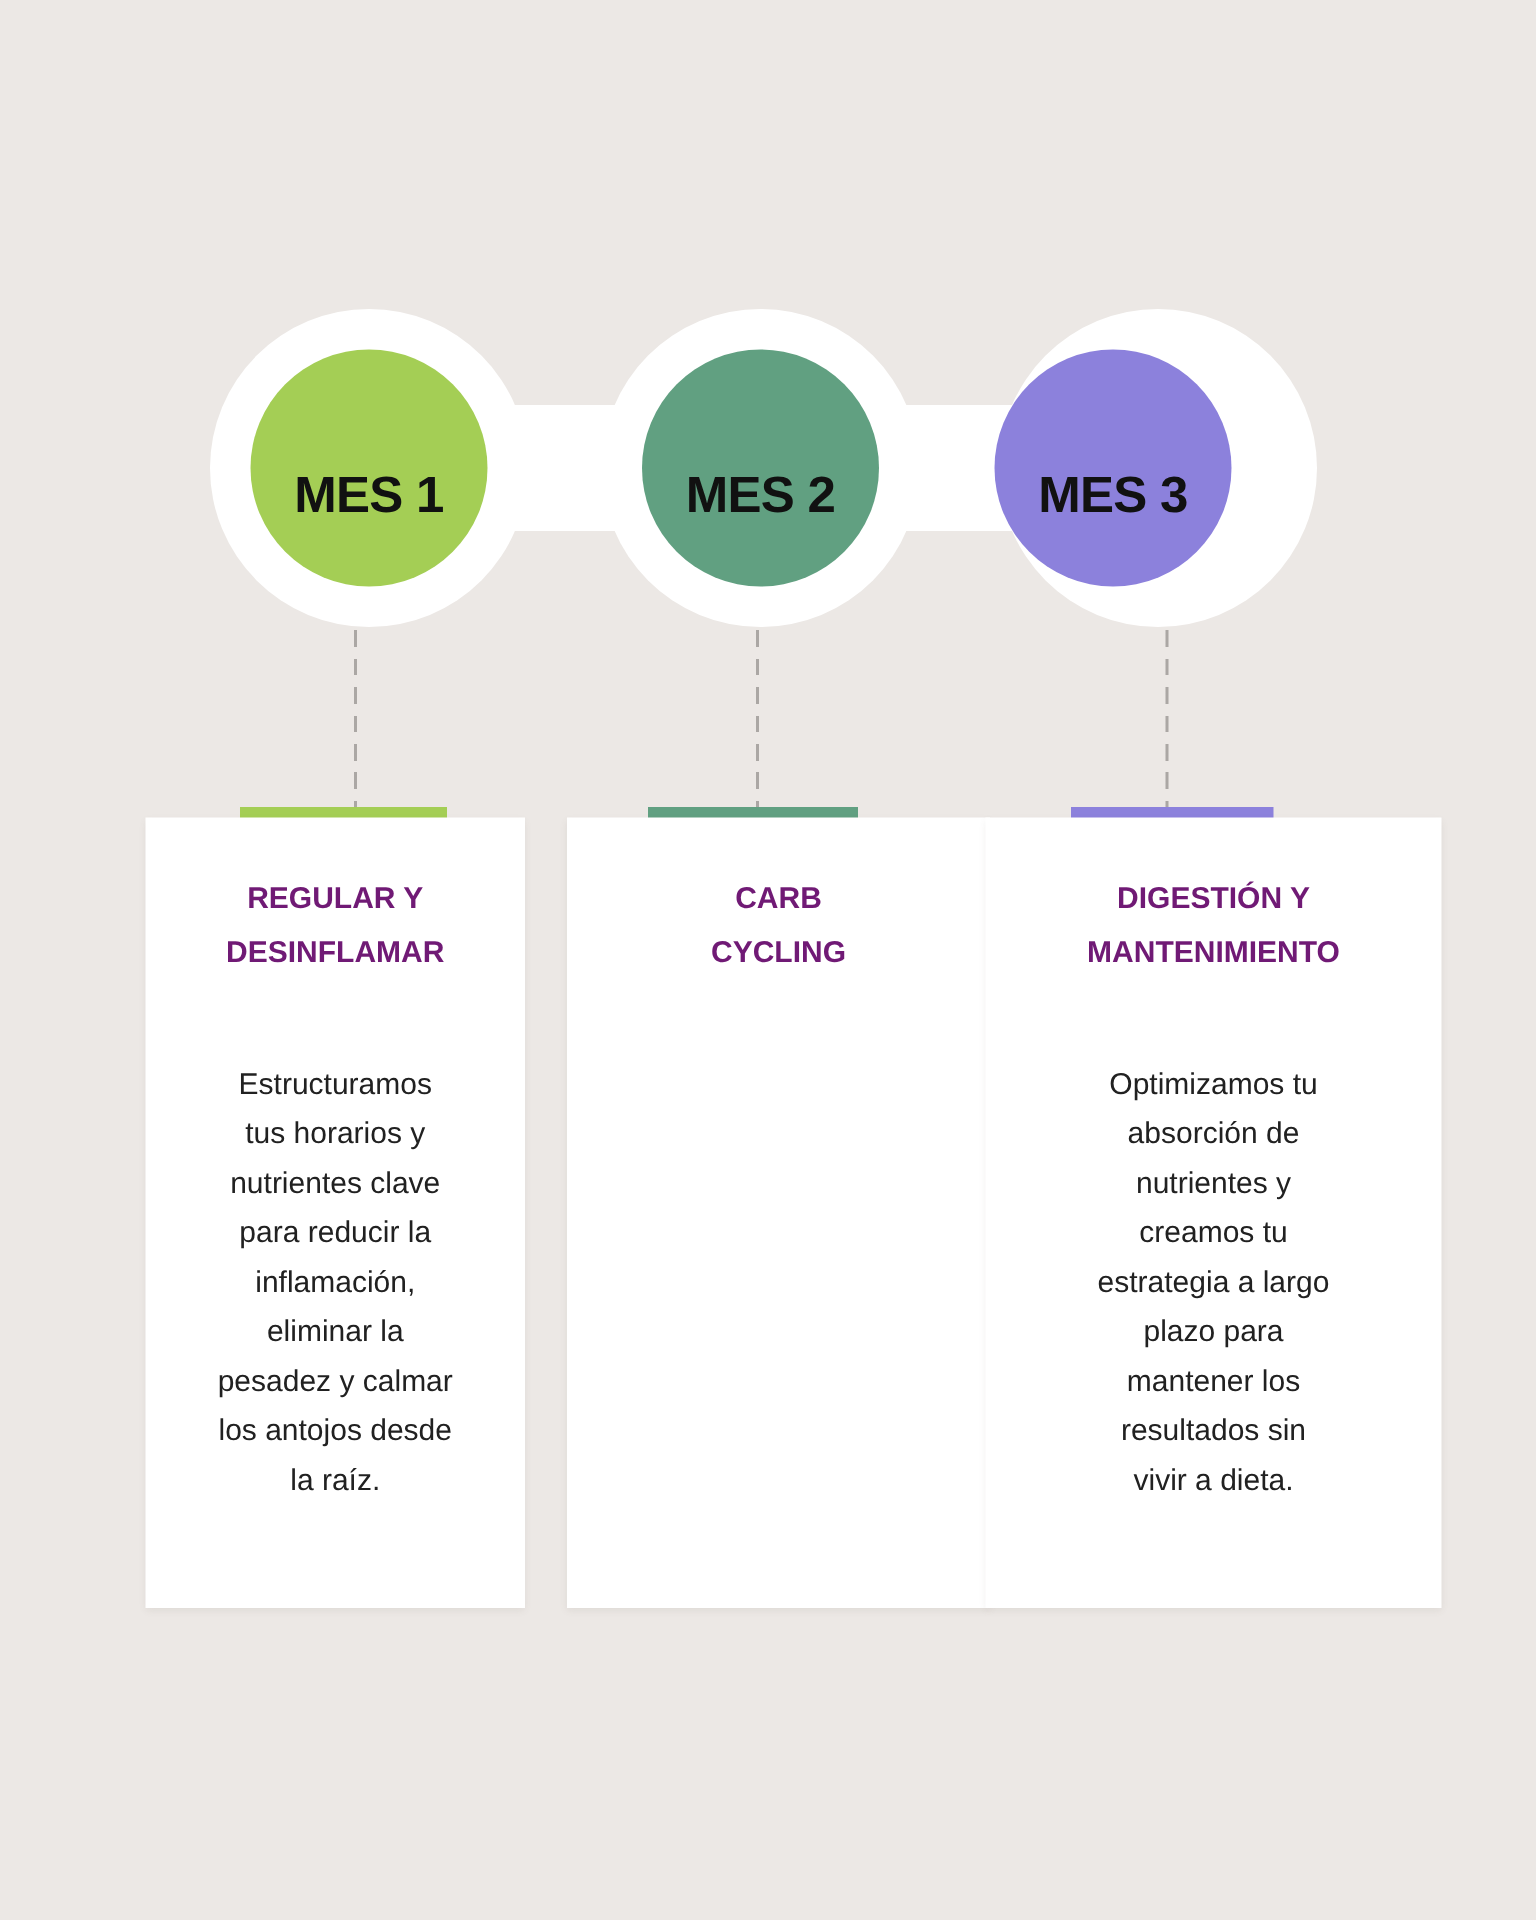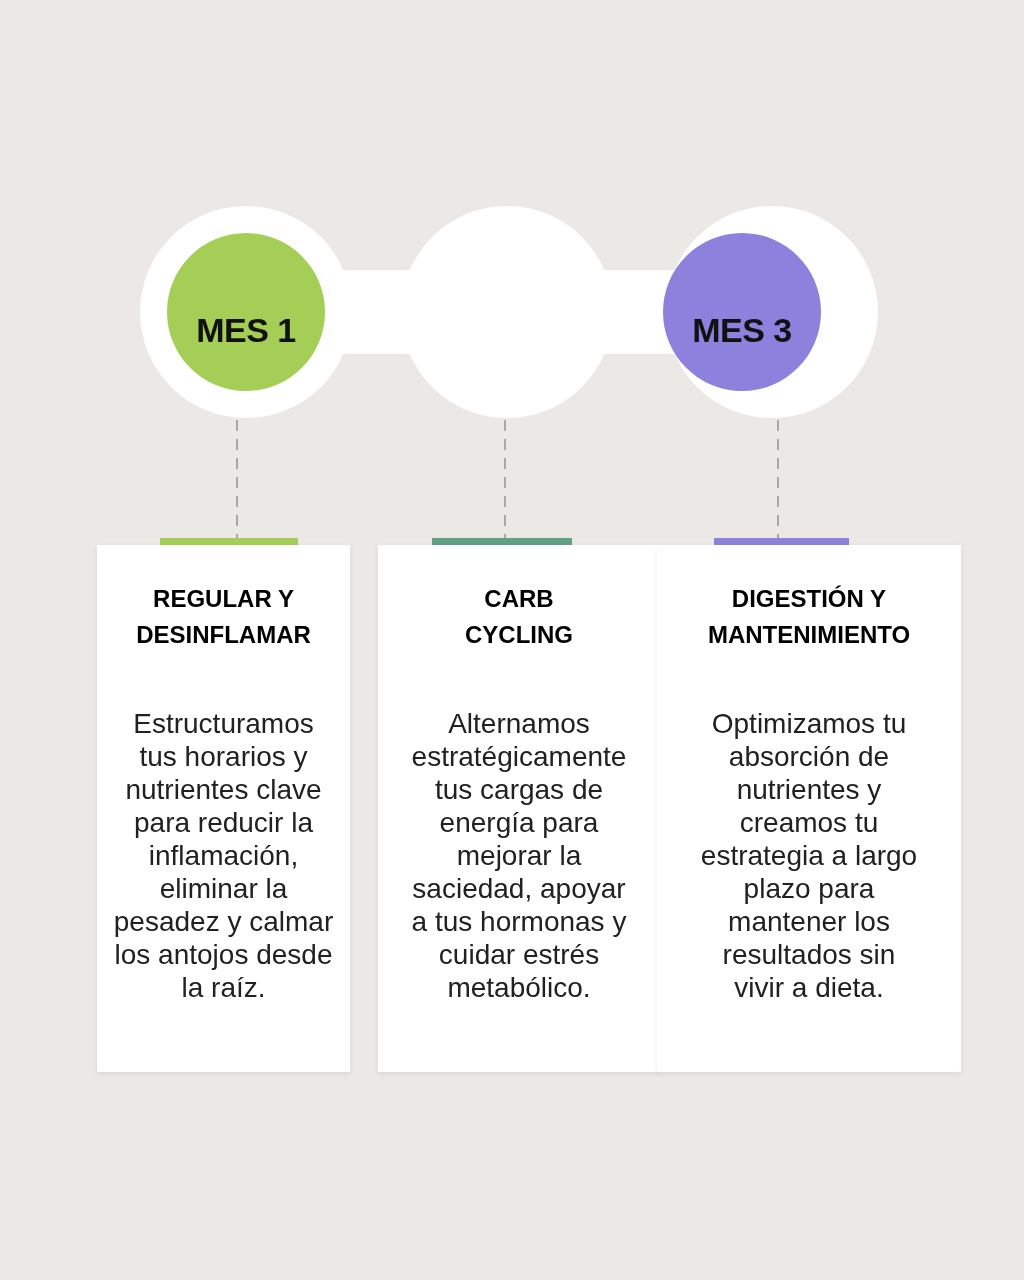--- a/index.html
+++ b/index.html
@@ -70,48 +70,51 @@
     top: 545px; height: 527px;
     background: #ffffff;
     box-shadow: 0 2px 5px rgba(95, 85, 80, 0.10);
   }
   .card-1 { left: 97px;  width: 253px; }
   .card-2 { left: 378px; width: 282px; }
   .card-3 { left: 657px; width: 304px; }
   .card-title {
     margin: 36px 8px 0;
     text-align: center;
-    font-size: 24px;
+    font-size: 20px;
     font-weight: bold;
     line-height: 36px;
-    color: #000000;
+    color: #701a75;
     white-space: pre-line;
   }
   .card-body {
     margin: 54px 14px 0;
     text-align: center;
-    font-size: 28px;
+    font-size: 20px;
     line-height: 33px;
     color: #212121;
     white-space: pre-line;
   }
 </style>
 </head>
 <body>
 
 <div class="stage" style="background: rgb(236, 232, 229);">
 
   <div class="chain-bridge"></div>
 
   <div class="month-ring ring-1"></div>
   <div class="month-ring ring-2"></div>
   <div class="month-ring ring-3"></div>
 
   <div class="month-circle circle-1" style="background: rgb(164, 206, 85);">
     <span class="month-label">MES 1</span>
+  </div>
+  <div class="month-circle circle-2" style="background: rgb(97, 160, 129);">
+    <span class="month-label">MES 2</span>
   </div>
   <div class="month-circle circle-3" style="background: rgb(140, 129, 220);">
     <span class="month-label">MES 3</span>
   </div>
 
   <div class="connector conn-1"></div>
   <div class="connector conn-2"></div>
   <div class="connector conn-3"></div>
 
   <div class="accent-bar bar-1" style="background: rgb(164, 206, 85);"></div>
@@ -128,29 +131,20 @@
 inflamación,
 eliminar la
 pesadez y calmar
 los antojos desde
 la raíz.</div>
   </div>
 
   <div class="card card-2">
     <div class="card-title">CARB
 CYCLING</div>
-    <div class="card-body">Alternamos
-estratégicamente
-tus cargas de
-energía para
-mejorar la
-saciedad, apoyar
-a tus hormonas y
-cuidar estrés
-metabólico.</div>
   </div>
 
   <div class="card card-3">
     <div class="card-title">DIGESTIÓN Y
 MANTENIMIENTO</div>
     <div class="card-body">Optimizamos tu
 absorción de
 nutrientes y
 creamos tu
 estrategia a largo

